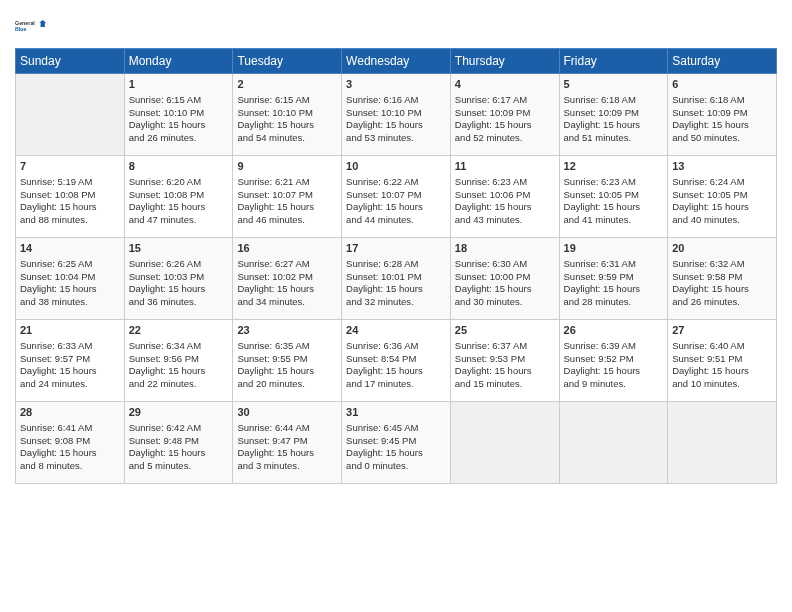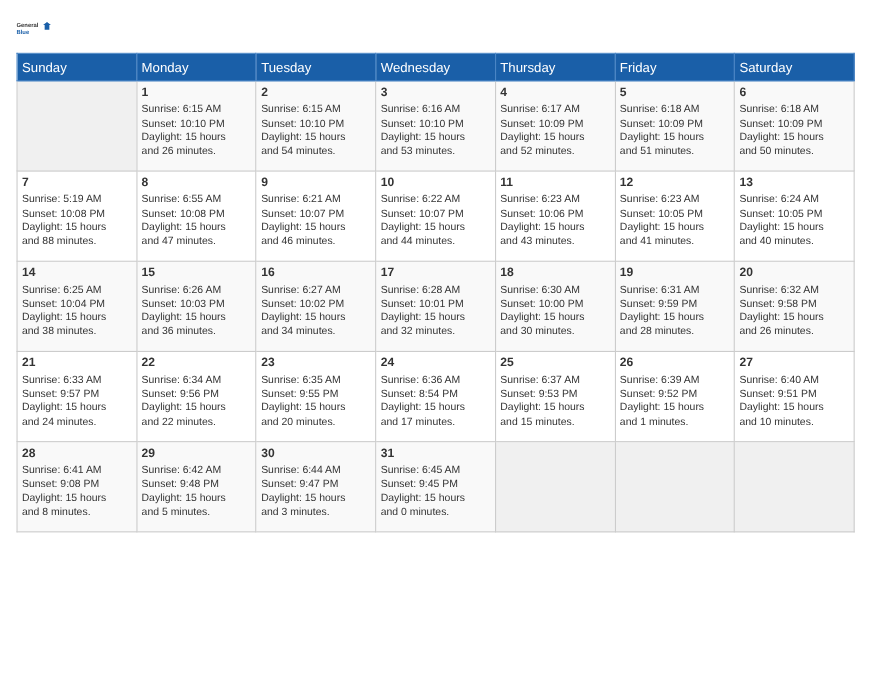--- a/index.html
+++ b/index.html
@@ -160,21 +160,21 @@
         <tr>
           <td>
             <span class="day-number">7</span>
             <div>Sunrise: 5:19 AM</div>
             <div>Sunset: 10:08 PM</div>
             <div>Daylight: 15 hours</div>
             <div>and 88 minutes.</div>
           </td>
           <td>
             <span class="day-number">8</span>
-            <div>Sunrise: 6:55 AM</div>
+            <div>Sunrise: 6:20 AM</div>
             <div>Sunset: 10:08 PM</div>
             <div>Daylight: 15 hours</div>
             <div>and 47 minutes.</div>
           </td>
           <td>
             <span class="day-number">9</span>
             <div>Sunrise: 6:21 AM</div>
             <div>Sunset: 10:07 PM</div>
             <div>Daylight: 15 hours</div>
             <div>and 46 minutes.</div>
@@ -293,21 +293,21 @@
             <div>Sunrise: 6:37 AM</div>
             <div>Sunset: 9:53 PM</div>
             <div>Daylight: 15 hours</div>
             <div>and 15 minutes.</div>
           </td>
           <td>
             <span class="day-number">26</span>
             <div>Sunrise: 6:39 AM</div>
             <div>Sunset: 9:52 PM</div>
             <div>Daylight: 15 hours</div>
-            <div>and 1 minutes.</div>
+            <div>and 9 minutes.</div>
           </td>
           <td>
             <span class="day-number">27</span>
             <div>Sunrise: 6:40 AM</div>
             <div>Sunset: 9:51 PM</div>
             <div>Daylight: 15 hours</div>
             <div>and 10 minutes.</div>
           </td>
         </tr>
         <tr>

